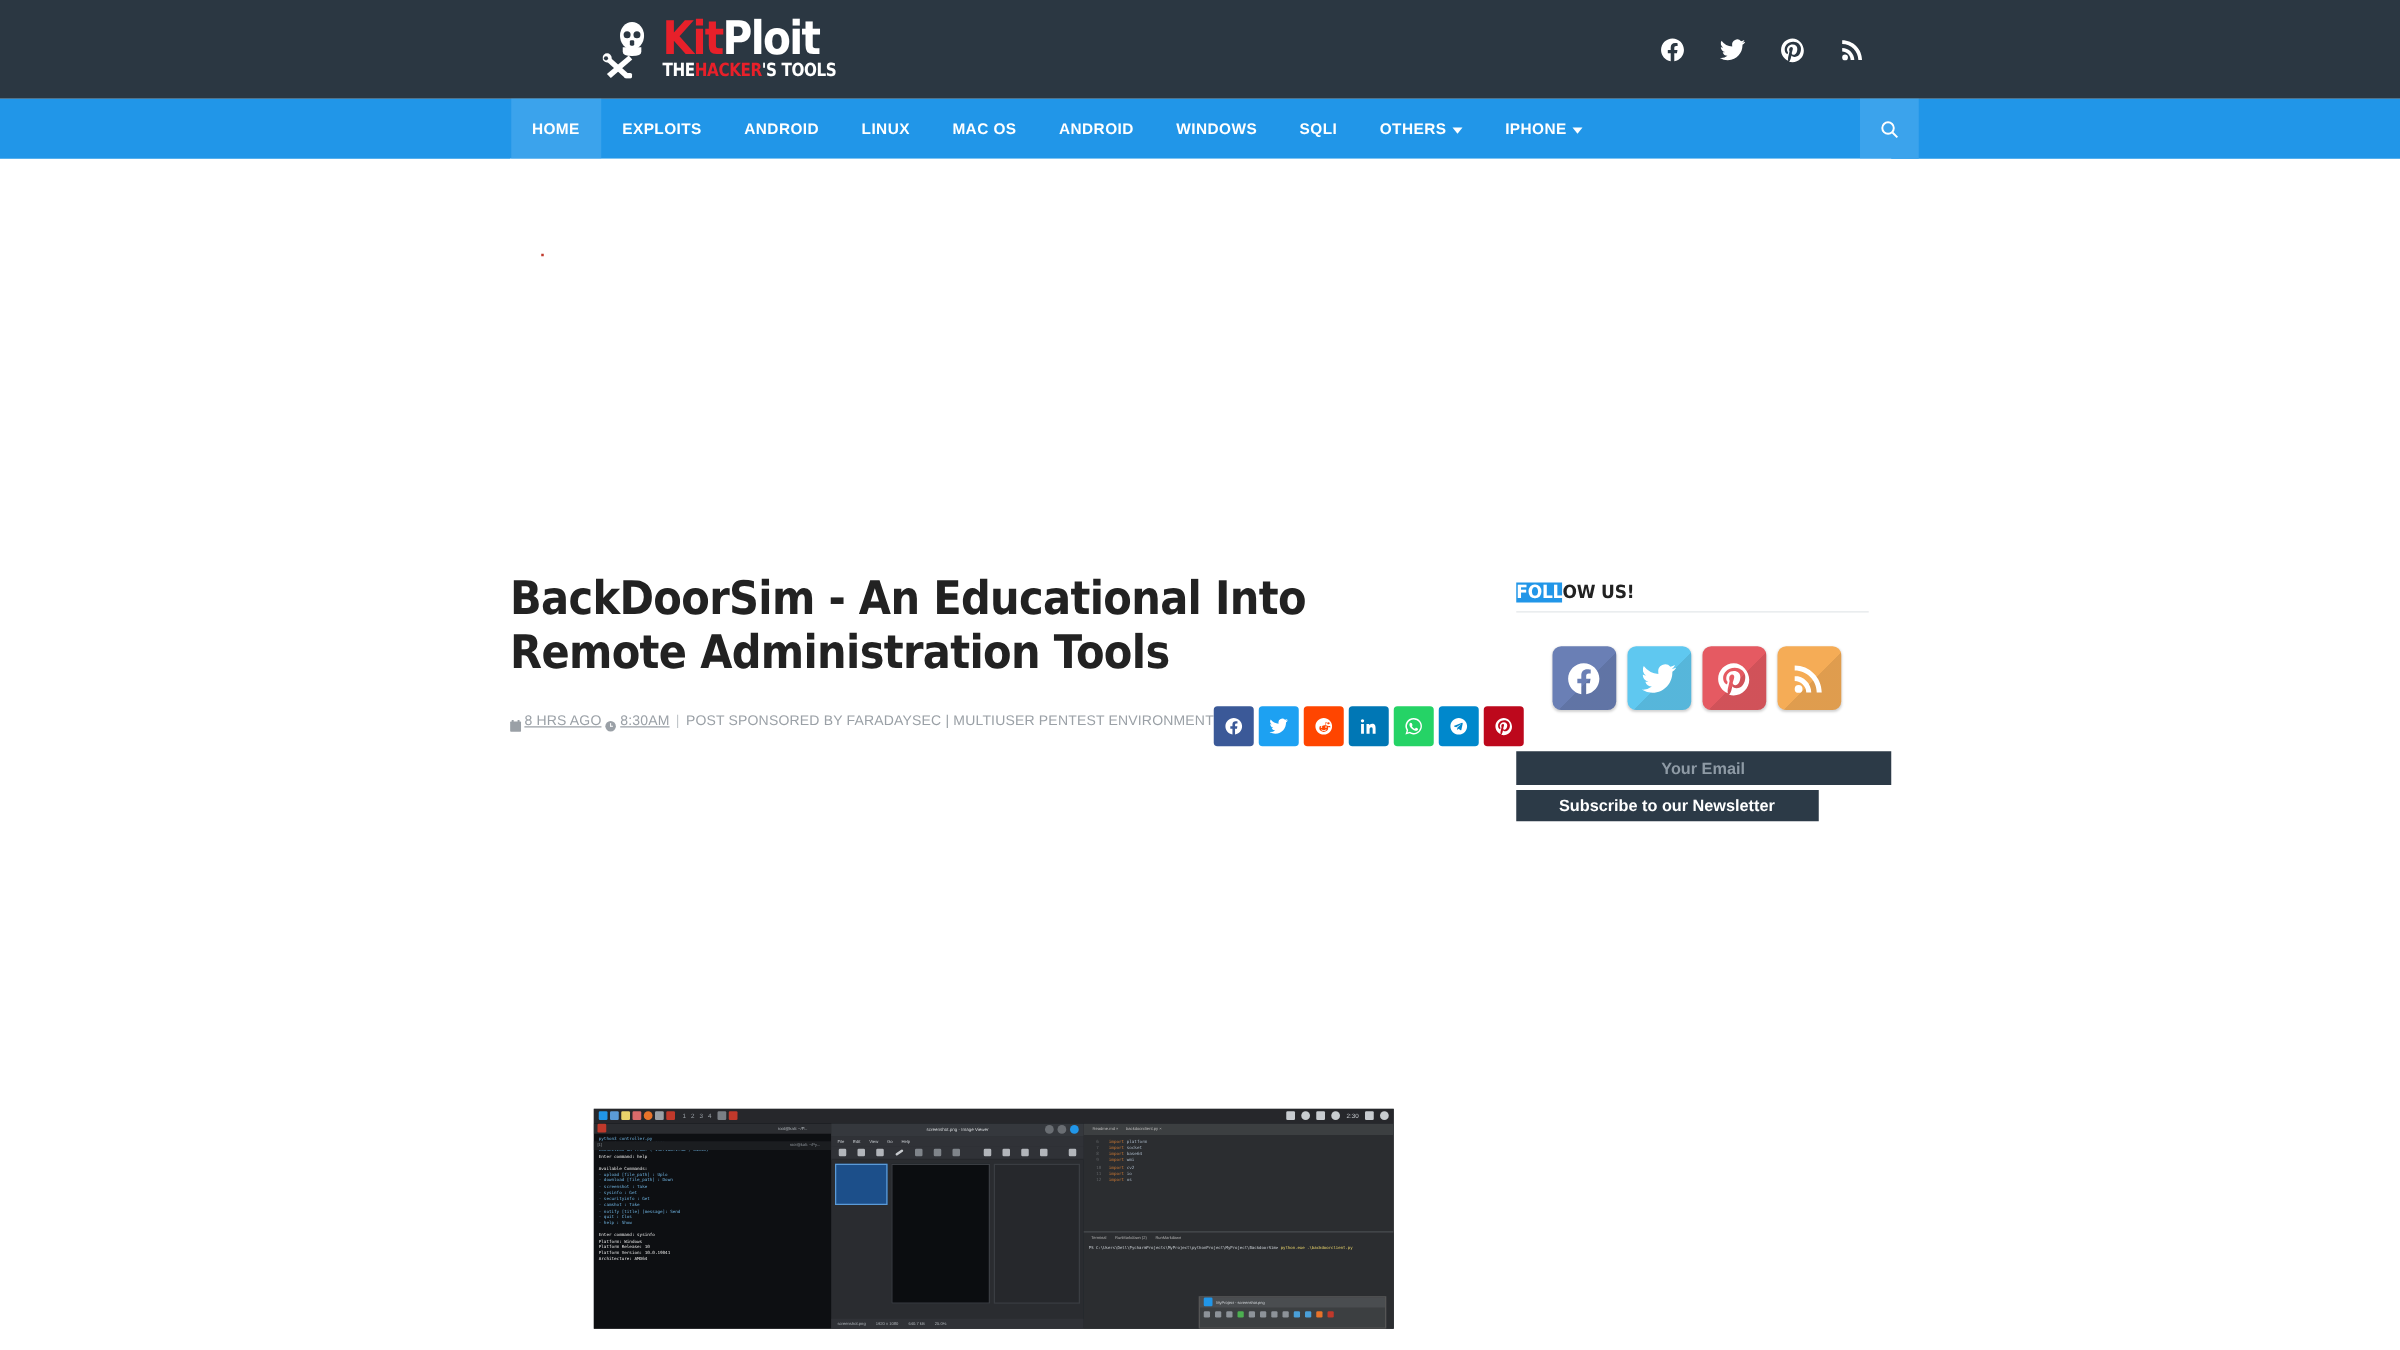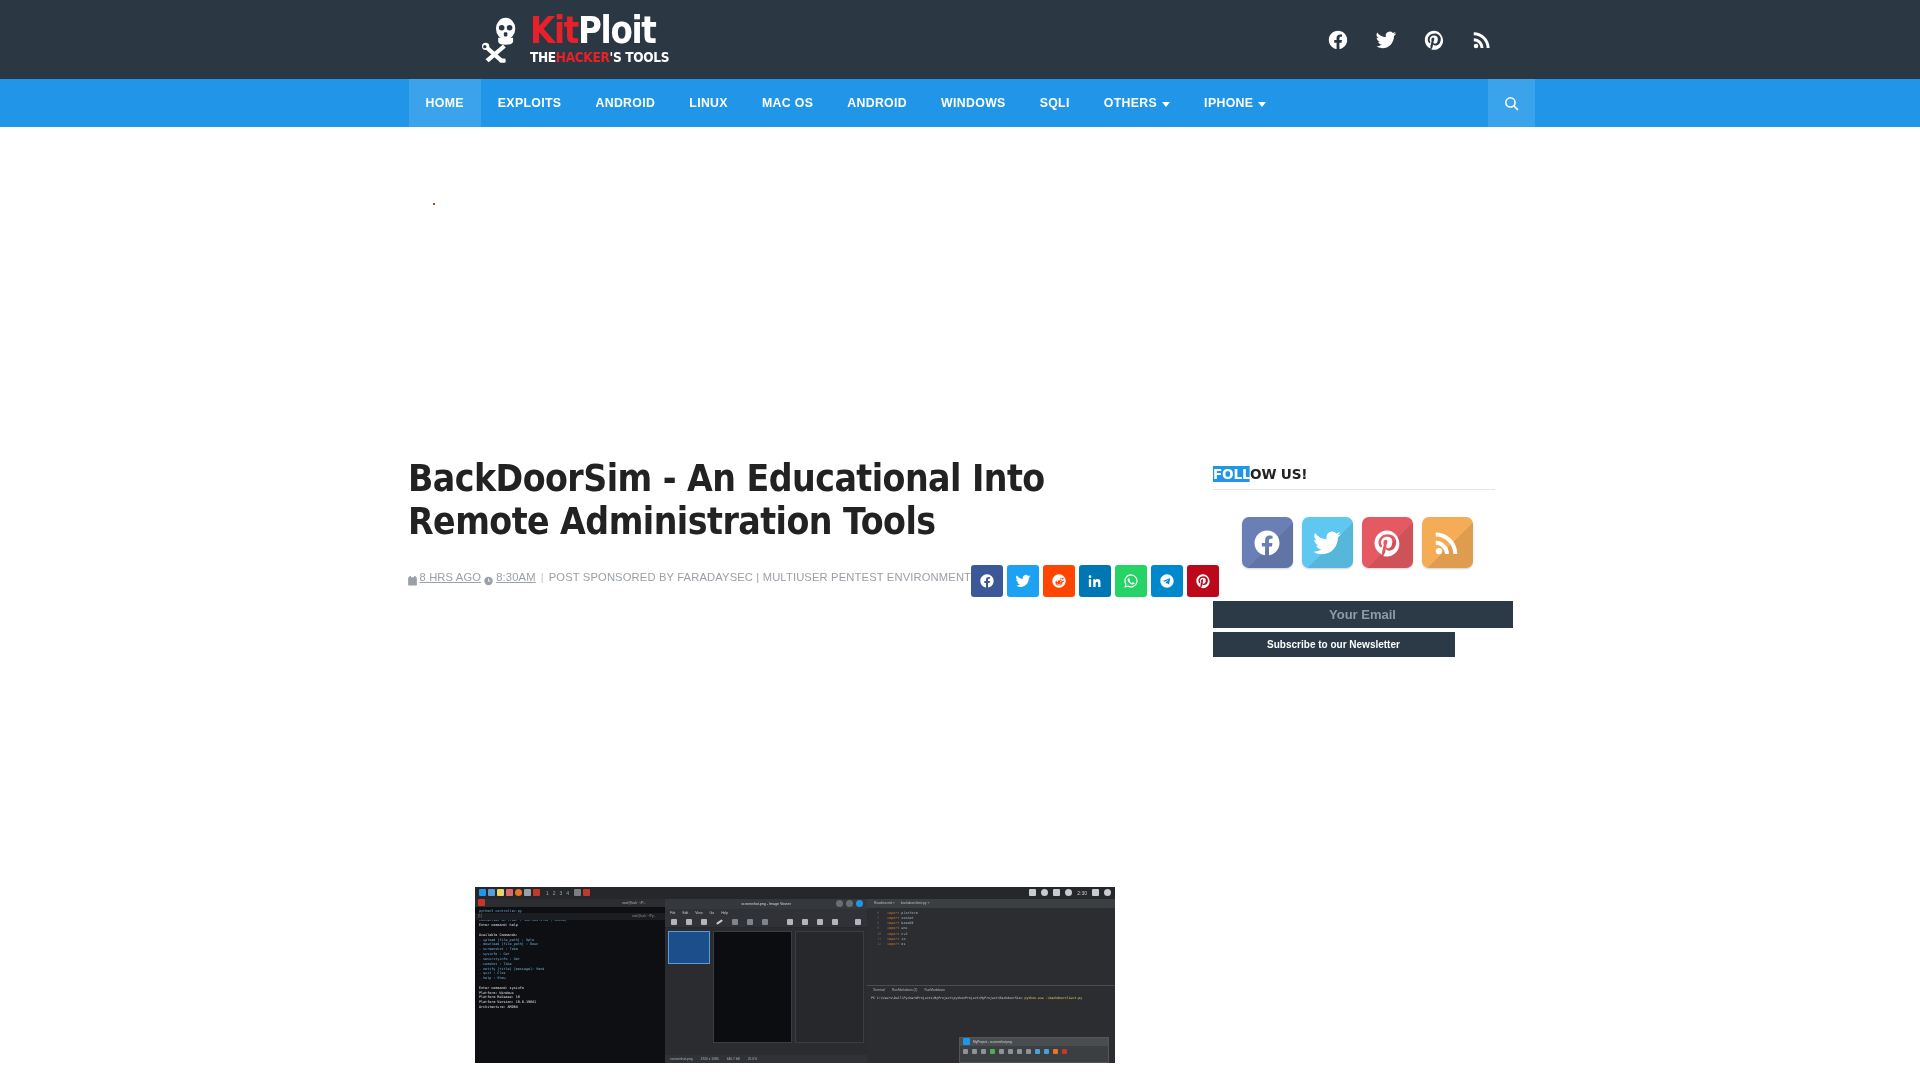--- a/index.html
+++ b/index.html
@@ -314,21 +314,21 @@
   .email-input {
     width: 100%; height: 27px; margin-top: 33px;
     background: #2c3a47; border: none; outline: none;
     color: #8e9aa5; font-size: 13px; font-weight: bold;
     text-align: center; font-family: "Liberation Sans", sans-serif;
   }
   .email-input::placeholder { color: #8e9aa5; opacity: 1; font-weight: bold; }
   .subscribe-btn {
     width: 242px; height: 25px; margin-top: 4px;
     background: #2c3a47; border: none; cursor: pointer;
-    color: #ffffff; font-size: 10px; font-weight: bold;
+    color: #ffffff; font-size: 13px; font-weight: bold;
     font-family: "Liberation Sans", sans-serif;
     display: flex; align-items: center; justify-content: center;
   }
   .dot-mark { position: absolute; left: 25px; top: 76px; width: 2px; height: 2px; background: #c0392b; }
 </style>
 </head>
 <body>
 
 <div class="top-header">
   <div class="header-inner">

